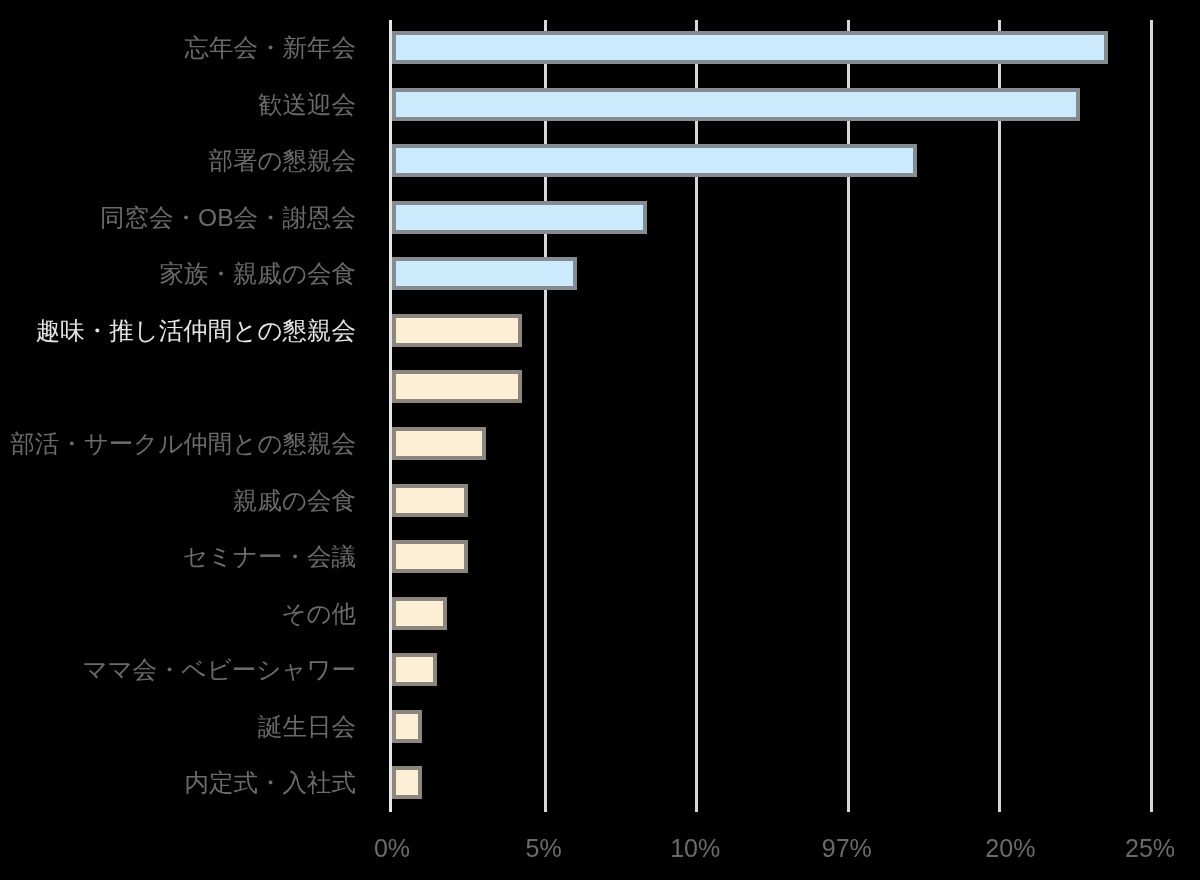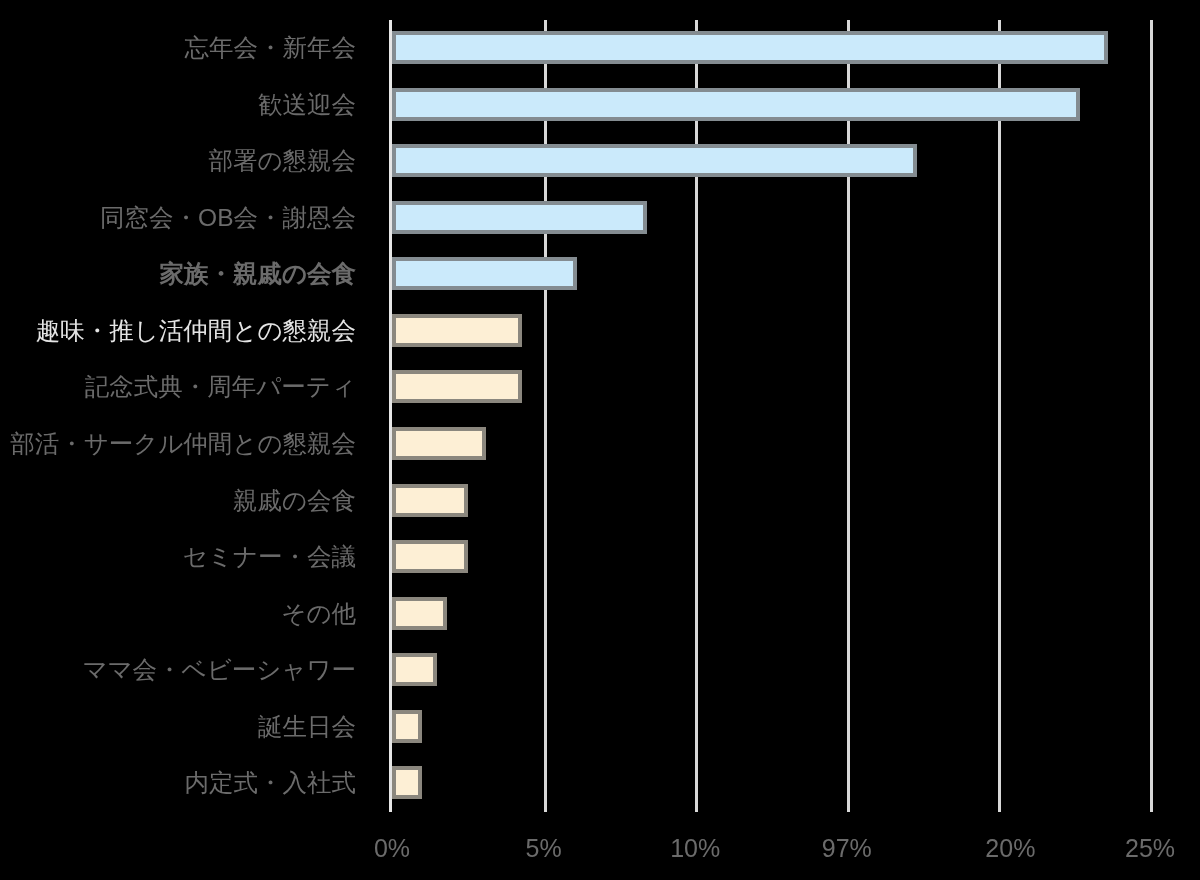--- a/index.html
+++ b/index.html
@@ -99,23 +99,22 @@
 </head>
 <body>
 
 <div id="chart-root">
 
   <div class="cat-label-wrap" id="cat-labels">
       <div class="cat-label-item" style="top: 0px; color: rgb(107, 107, 107);">忘年会・新年会</div>
       <div class="cat-label-item" style="top: 56.5714px; color: rgb(107, 107, 107);">歓送迎会</div>
       <div class="cat-label-item" style="top: 113.143px; color: rgb(107, 107, 107);">部署の懇親会</div>
       <div class="cat-label-item" style="top: 169.714px; color: rgb(107, 107, 107);">同窓会・OB会・謝恩会</div>
-      <div class="cat-label-item" style="top: 226.286px; color: rgb(107, 107, 107); font-weight: bold;">家族・親戚の会食</div>
+      <div class="cat-label-item" style="top: 226.286px; color: rgb(107, 107, 107);">家族・親戚の会食</div>
       <div class="cat-label-item" style="top: 282.857px; color: #e5e5e5;">趣味・推し活仲間との懇親会</div>
-      <div class="cat-label-item" style="top: 339.429px; color: rgb(107, 107, 107);">記念式典・周年パーティ</div>
       <div class="cat-label-item" style="top: 396px; color: rgb(107, 107, 107);">部活・サークル仲間との懇親会</div>
       <div class="cat-label-item" style="top: 452.571px; color: rgb(107, 107, 107);">親戚の会食</div>
       <div class="cat-label-item" style="top: 509.143px; color: rgb(107, 107, 107);">セミナー・会議</div>
       <div class="cat-label-item" style="top: 565.714px; color: rgb(107, 107, 107);">その他</div>
       <div class="cat-label-item" style="top: 622.286px; color: rgb(107, 107, 107);">ママ会・ベビーシャワー</div>
       <div class="cat-label-item" style="top: 678.857px; color: rgb(107, 107, 107);">誕生日会</div>
       <div class="cat-label-item" style="top: 735.429px; color: rgb(107, 107, 107);">内定式・入社式</div>
     </div>
 
   <div class="plot-area">

